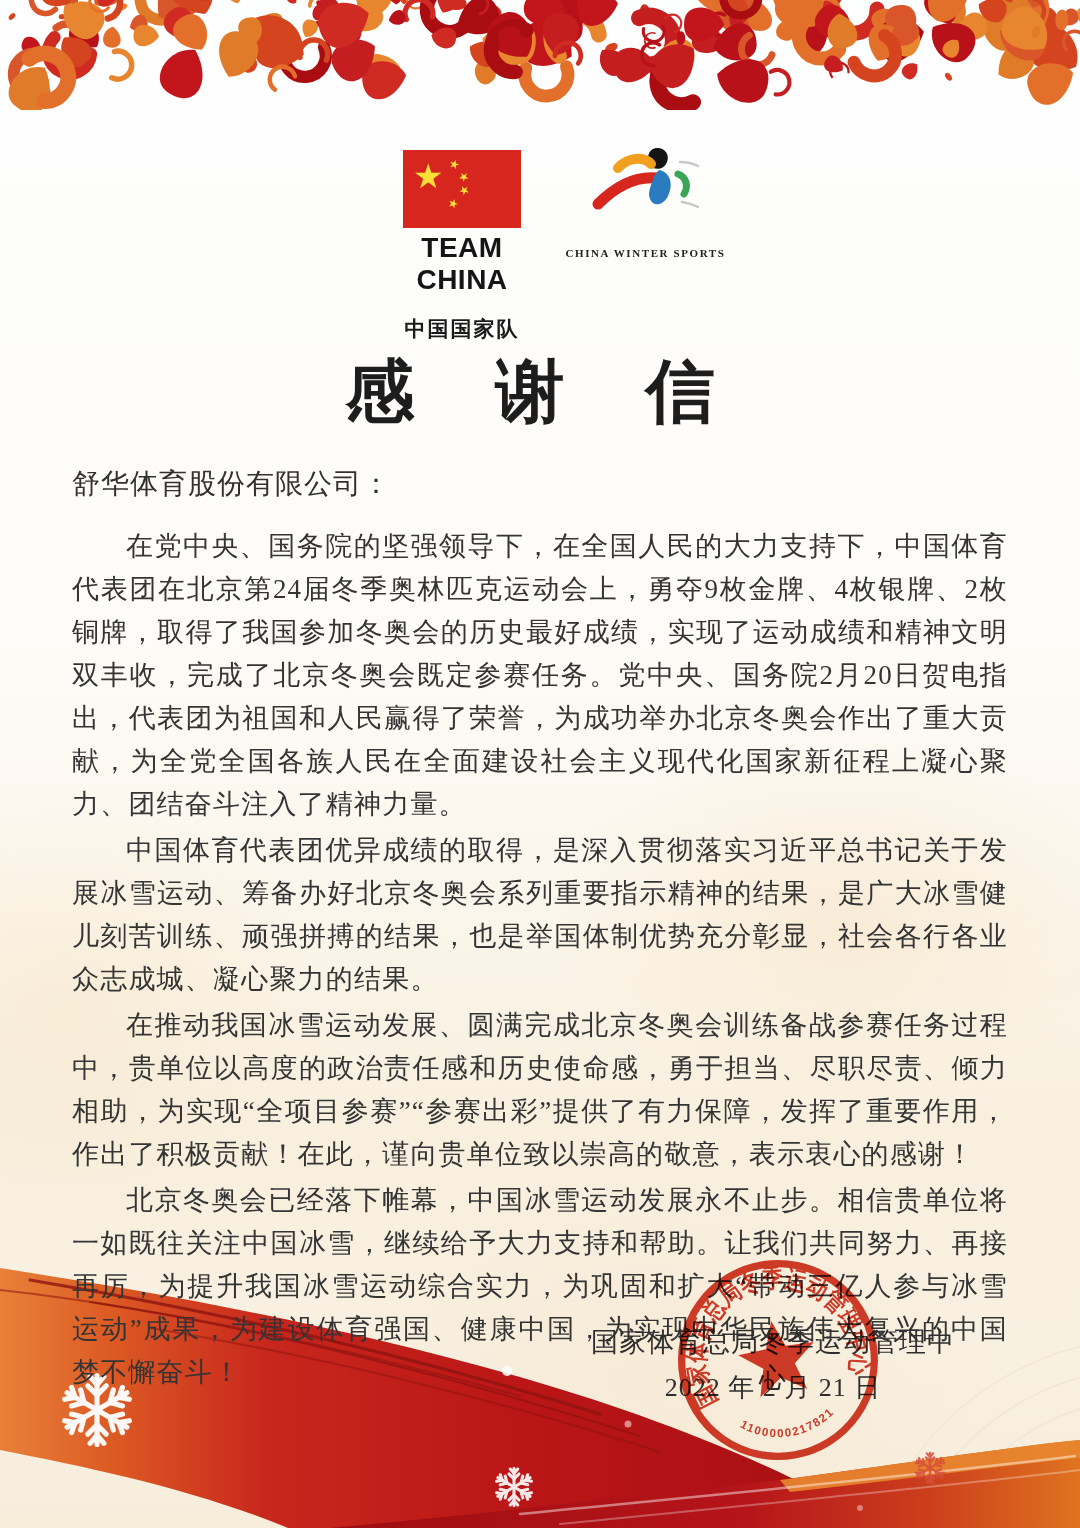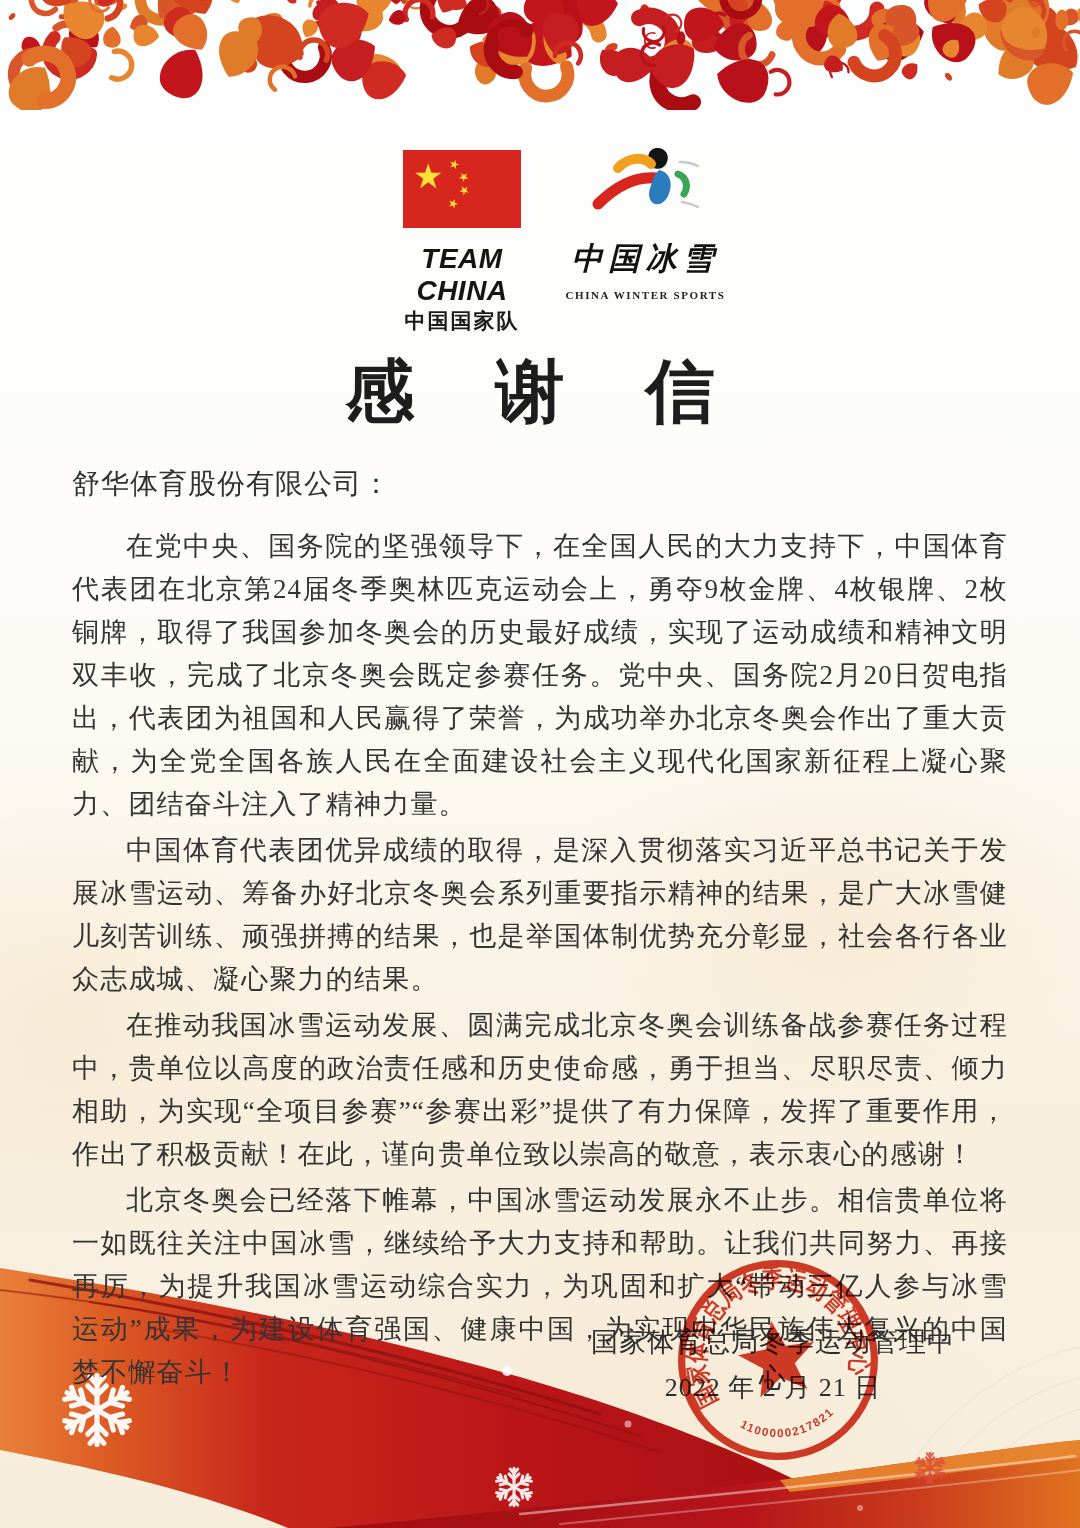--- a/index.html
+++ b/index.html
@@ -12,22 +12,22 @@
     content:"";position:absolute;inset:0;pointer-events:none;
     background:
       radial-gradient(420px 260px at 78% 60%, rgba(244,214,170,0.30), rgba(244,214,170,0) 70%),
       radial-gradient(380px 300px at 6% 66%, rgba(246,228,196,0.45), rgba(246,228,196,0) 70%),
       radial-gradient(500px 300px at 60% 90%, rgba(245,220,185,0.25), rgba(245,220,185,0) 70%);
   }
   .banner{position:absolute;top:0;left:0;width:1080px;height:110px;z-index:1;}
   .logos{position:absolute;top:0;left:0;width:1080px;z-index:2;}
   .logo-team{position:absolute;left:372px;top:150px;width:180px;text-align:center;}
   .logo-team svg{display:block;margin:0 auto;}
-  .team-en{font-family:"Liberation Sans","DejaVu Sans",sans-serif;font-weight:bold;font-size:28px;color:#151515;letter-spacing:.5px;margin-top:15px;font-style:italic;}
-  .team-cn{font-family:Liberation Sans, sans-serif;font-weight:bold;font-size:21px;color:#1a1a1a;letter-spacing:2px;margin-top:0;}
+  .team-en{font-family:"Liberation Sans","DejaVu Sans",sans-serif;font-weight:bold;font-size:28px;color:#151515;letter-spacing:.5px;margin-top:4px;}
+  .team-cn{font-family:Liberation Sans, sans-serif;font-weight:bold;font-size:21px;color:#1a1a1a;letter-spacing:2px;margin-top:19px;}
   .logo-winter{position:absolute;left:558px;top:142px;width:175px;text-align:center;}
   .winter-cn{font-style:italic;font-weight:bold;font-size:31px;color:#111;letter-spacing:6px;margin-top:0px;}
   .winter-en{font-family:"Liberation Serif","DejaVu Serif",serif;font-weight:bold;font-size:11px;color:#222;letter-spacing:1.6px;margin-top:9px;}
   .title{
     position:absolute;top:346px;left:0;width:1080px;text-align:center;z-index:2;
     font-size:69px;font-weight:bold;color:#1d1d1d;letter-spacing:32px;padding-left:12px;box-sizing:border-box;
   }
   .letter{position:absolute;top:462px;left:72px;width:936px;z-index:2;color:#313131;}
   .recipient{font-size:28px;line-height:44px;letter-spacing:1px;margin-bottom:19px;}
   .letter p{
@@ -224,21 +224,20 @@
     <div class="logo-winter">
       <svg width="112" height="92" viewBox="0 0 112 92">
         <path d="M66,6 C75,5 80,13 77,20 C74,28 64,29 60,23 C56,17 58,7 66,6 Z" fill="#141414"></path>
         <path d="M28,26 C38,15 54,14 61,22" fill="none" stroke="#f0a01e" stroke-width="10" stroke-linecap="round"></path>
         <path d="M8,62 C28,42 48,34 67,36" fill="none" stroke="#d6261e" stroke-width="11" stroke-linecap="round"></path>
         <path d="M69,28 C80,30 84,42 78,54 C73,64 63,65 60,57 C57,50 62,42 64,34 Z" fill="#2b7bbf"></path>
         <path d="M88,32 C96,35 99,44 94,52" fill="none" stroke="#3aa655" stroke-width="7" stroke-linecap="round"></path>
         <path d="M90,20 C98,20 104,22 108,24" fill="none" stroke="#c9c9c9" stroke-width="2.5" stroke-linecap="round"></path>
         <path d="M92,60 C99,61 104,63 108,65" fill="none" stroke="#c9c9c9" stroke-width="2.5" stroke-linecap="round"></path>
       </svg>
-      <div class="winter-cn">中国冰雪</div>
       <div class="winter-en">CHINA WINTER SPORTS</div>
     </div>
   </div>
 
   <div class="title">感 谢 信</div>
 
   <div class="letter">
     <div class="recipient">舒华体育股份有限公司：</div>
     <p>在党中央、国务院的坚强领导下，在全国人民的大力支持下，中国体育代表团在北京第24届冬季奥林匹克运动会上，勇夺9枚金牌、4枚银牌、2枚铜牌，取得了我国参加冬奥会的历史最好成绩，实现了运动成绩和精神文明双丰收，完成了北京冬奥会既定参赛任务。党中央、国务院2月20日贺电指出，代表团为祖国和人民赢得了荣誉，为成功举办北京冬奥会作出了重大贡献，为全党全国各族人民在全面建设社会主义现代化国家新征程上凝心聚力、团结奋斗注入了精神力量。</p>
     <p>中国体育代表团优异成绩的取得，是深入贯彻落实习近平总书记关于发展冰雪运动、筹备办好北京冬奥会系列重要指示精神的结果，是广大冰雪健儿刻苦训练、顽强拼搏的结果，也是举国体制优势充分彰显，社会各行各业众志成城、凝心聚力的结果。</p>

